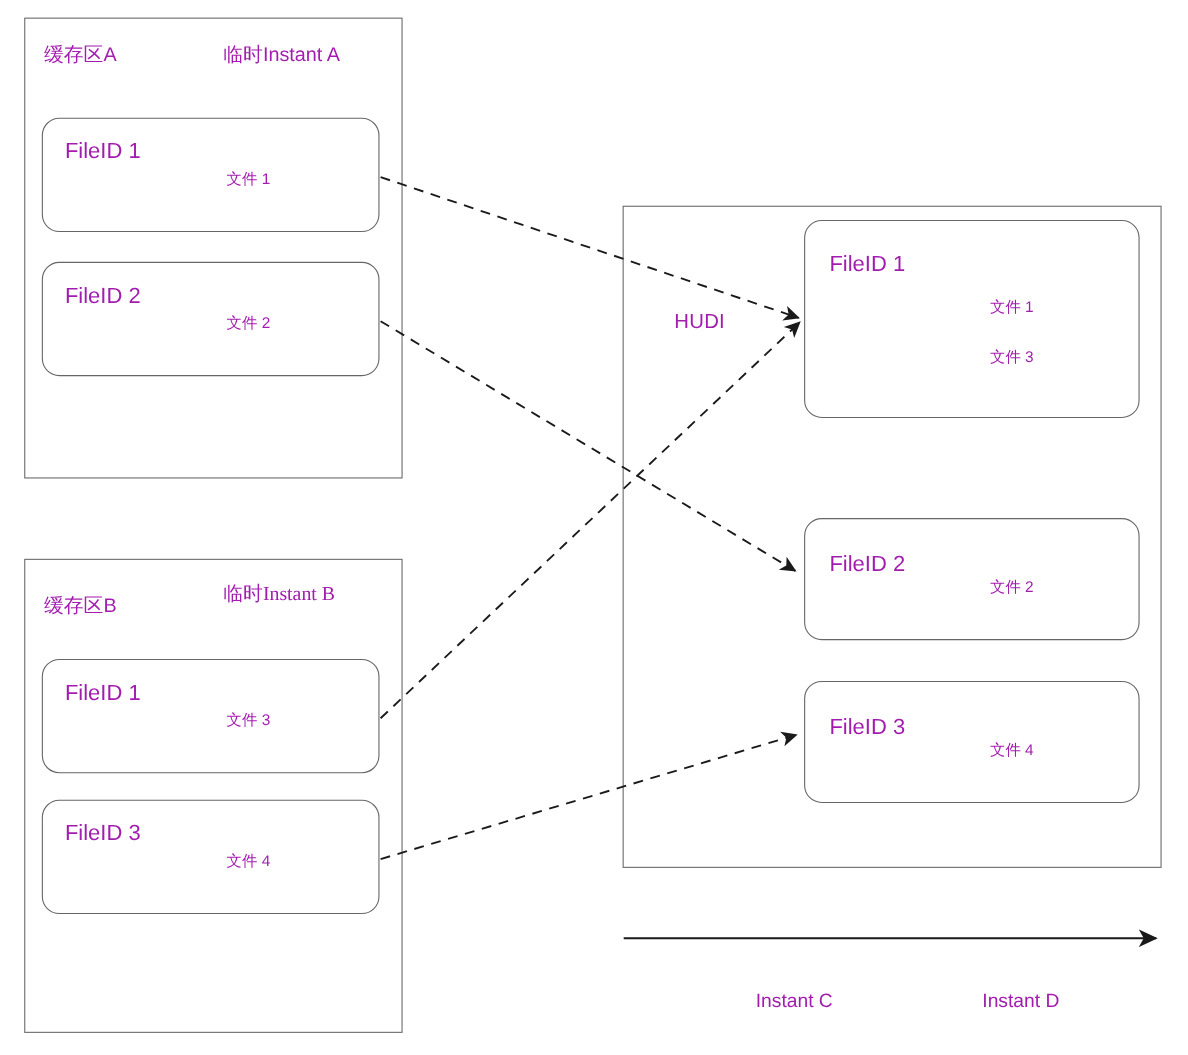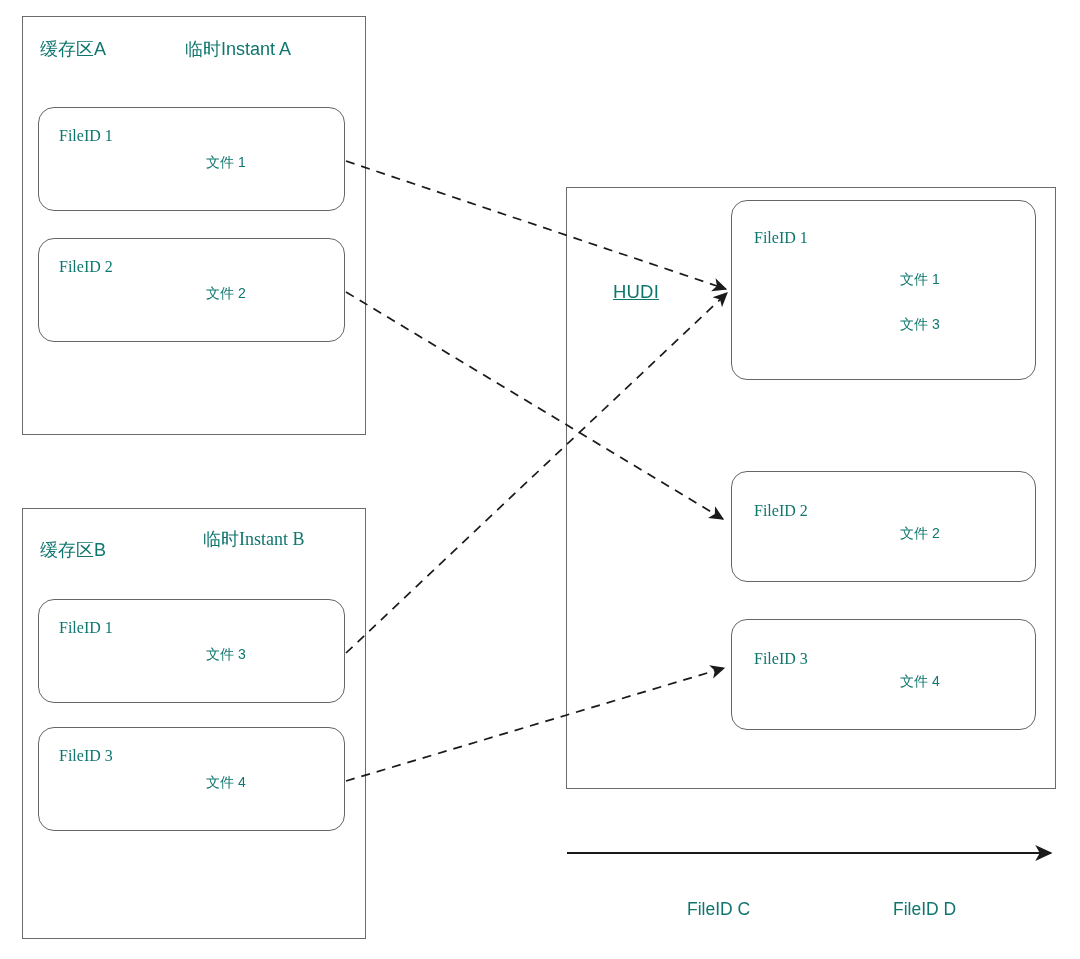--- a/index.html
+++ b/index.html
@@ -31,30 +31,29 @@
     position: absolute;
     box-sizing: border-box;
     border: 1.6px solid #666666;
     border-radius: 16px;
     background: #ffffff;
   }
   
   .label {
     position: absolute;
     white-space: nowrap;
-    color: #0f766e;
+    color: #a21caf;
     font-size: 17.5px;
     line-height: 1;
   }
   .region-title {
     font-size: 18px;
   }
   .fileid-label {
-    font-size: 16px;
-    font-family: Liberation Serif, serif;
+    font-size: 20px;
   }
   .filename-label {
     font-size: 14px;
   }
   .hudi-label {
     font-size: 18.5px;
     letter-spacing: 0.2px;
   }
   .instant-label {
     font-size: 17.5px;
@@ -82,21 +81,21 @@
 </style>
 </head>
 <body>
 
 <div id="canvas">
 
   <div class="region-box" style="left:22px; top:16px; width:344px; height:419px;"></div>
 
   <div class="label region-title" style="left:40px; top:40px;">缓存区A</div>
 
-  <div class="label region-title" style="left:185px; top:40px;">临时Instant A</div>
+  <div class="label region-title" style="left:203px; top:40px;">临时Instant A</div>
 
   <div class="file-card" style="left:38px; top:107px; width:307px; height:104px;"></div>
   <div class="label fileid-label" style="left:59px; top:128px;">FileID 1</div>
   <div class="label filename-label" style="left:206px; top:155px;">文件 1</div>
 
   <div class="file-card" style="left:38px; top:238px; width:307px; height:104px;"></div>
   <div class="label fileid-label" style="left:59px; top:259px;">FileID 2</div>
   <div class="label filename-label" style="left:206px; top:286px;">文件 2</div>
 
   <div class="region-box" style="left:22px; top:508px; width:344px; height:431px;"></div>
@@ -108,37 +107,37 @@
   <div class="file-card" style="left:38px; top:599px; width:307px; height:104px;"></div>
   <div class="label fileid-label" style="left:59px; top:620px;">FileID 1</div>
   <div class="label filename-label" style="left:206px; top:647px;">文件 3</div>
 
   <div class="file-card" style="left:38px; top:727px; width:307px; height:104px;"></div>
   <div class="label fileid-label" style="left:59px; top:748px;">FileID 3</div>
   <div class="label filename-label" style="left:206px; top:775px;">文件 4</div>
 
   <div class="region-box" style="left:566px; top:187px; width:490px; height:602px;"></div>
 
-  <div class="label hudi-label" style="left:613px; top:283px;text-decoration:underline;">HUDI</div>
+  <div class="label hudi-label" style="left:613px; top:283px;">HUDI</div>
 
   <div class="file-card" style="left:731px; top:200px; width:305px; height:180px;"></div>
   <div class="label fileid-label" style="left:754px; top:230px;">FileID 1</div>
   <div class="label filename-label" style="left:900px; top:272px;">文件 1</div>
   <div class="label filename-label" style="left:900px; top:317px;">文件 3</div>
 
   <div class="file-card" style="left:731px; top:471px; width:305px; height:111px;"></div>
   <div class="label fileid-label" style="left:754px; top:503px;">FileID 2</div>
   <div class="label filename-label" style="left:900px; top:526px;">文件 2</div>
 
   <div class="file-card" style="left:731px; top:619px; width:305px; height:111px;"></div>
   <div class="label fileid-label" style="left:754px; top:651px;">FileID 3</div>
   <div class="label filename-label" style="left:900px; top:674px;">文件 4</div>
 
-  <div class="label instant-label" style="left:687px; top:901px;">FileID C</div>
-  <div class="label instant-label" style="left:893px; top:901px;">FileID D</div>
+  <div class="label instant-label" style="left:687px; top:901px;">Instant C</div>
+  <div class="label instant-label" style="left:893px; top:901px;">Instant D</div>
 
   <svg id="connectors" viewBox="0 0 1080 959">
     <defs>
       <marker id="arrowFilled" viewBox="0 0 12 12" refX="10.5" refY="6" markerWidth="9" markerHeight="9" orient="auto-start-reverse">
         <path d="M 0 0.6 L 11.5 6 L 0 11.4 L 3 6 Z" fill="#1a1a1a"></path>
       </marker>
       <marker id="arrowAxis" viewBox="0 0 12 12" refX="10.5" refY="6" markerWidth="10" markerHeight="10" orient="auto-start-reverse">
         <path d="M 0 0.6 L 11.5 6 L 0 11.4 L 3 6 Z" fill="#1a1a1a"></path>
       </marker>
     </defs>

